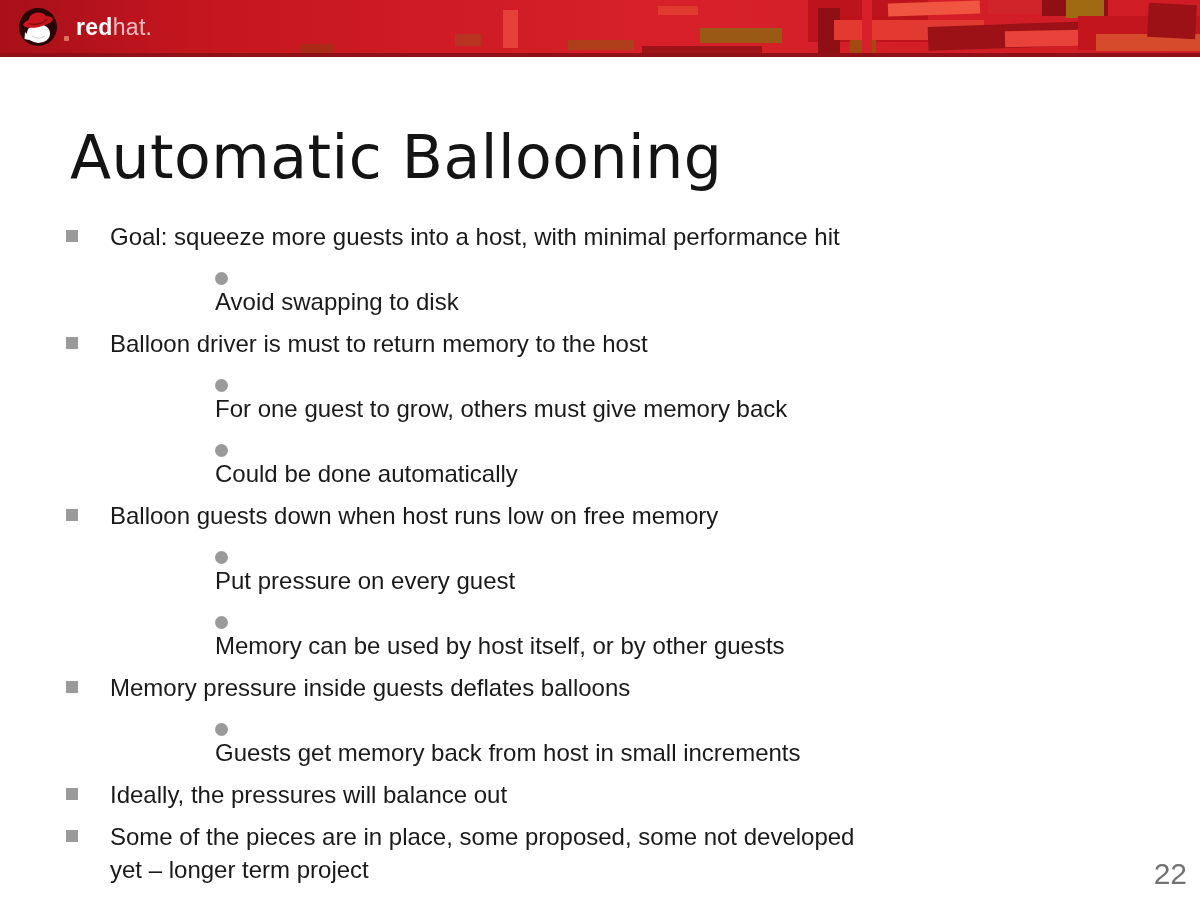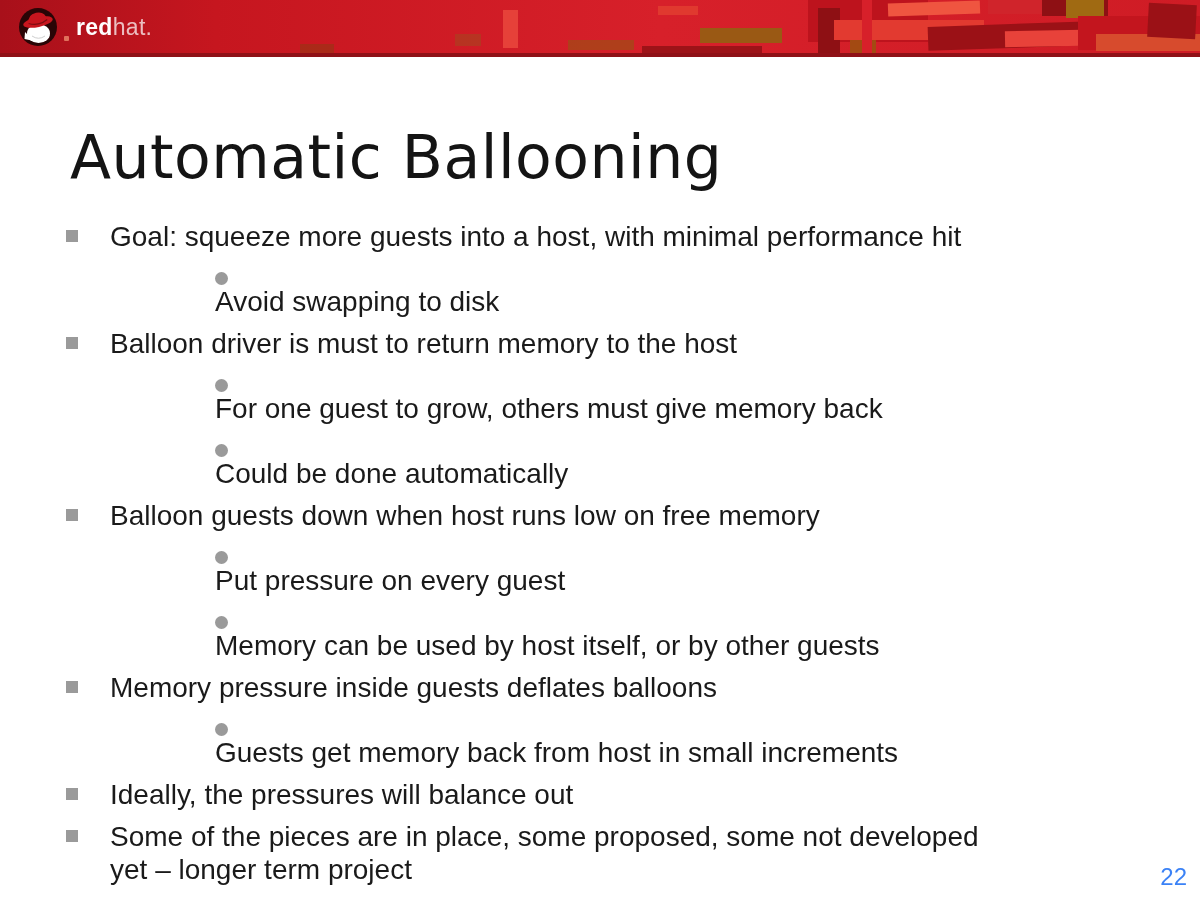--- a/index.html
+++ b/index.html
@@ -23,27 +23,27 @@
   .wordmark .lt{font-weight:normal;color:rgba(255,255,255,.72);}
   
   .title{
     position:absolute;left:70px;top:122px;margin:0;
     font-family:"DejaVu Sans",sans-serif;font-weight:400;
     font-size:60px;color:#141414;letter-spacing:.5px;white-space:nowrap;
   }
   
   .bullets{position:absolute;left:66px;top:220px;width:1080px;}
   .row{display:flex;align-items:flex-start;margin-bottom:9px;}
-  .row .txt{font-size:28px;line-height:33px;color:#1a1a1a;white-space:nowrap;}
+  .row .txt{font-size:24px;line-height:33px;color:#1a1a1a;white-space:nowrap;}
   .b{flex:none;background:#9a9a9a;}
   .l1 .sq{width:12px;height:12px;margin:10px 32px 0 0;}
   .l2{margin-left:149px;flex-direction:column;}
   .l2 .ci{width:13px;height:13px;border-radius:50%;margin:10px 18px 0 0;}
   
-  .pageno{position:absolute;right:13px;bottom:9px;font-size:24px;color:#3b82f6;}
+  .pageno{position:absolute;right:13px;bottom:9px;font-size:30px;color:#737373;}
 </style>
 </head>
 <body>
 
 <div class="slide">
 
   <header class="topbar">
     <div class="pattern">
         <div class="tile" style="left: 300px; top: 44px; width: 34px; height: 9px; background: rgb(138, 60, 16); opacity: 0.5;"></div>
         <div class="tile" style="left: 455px; top: 34px; width: 26px; height: 12px; background: rgb(167, 68, 31); opacity: 0.6;"></div>

